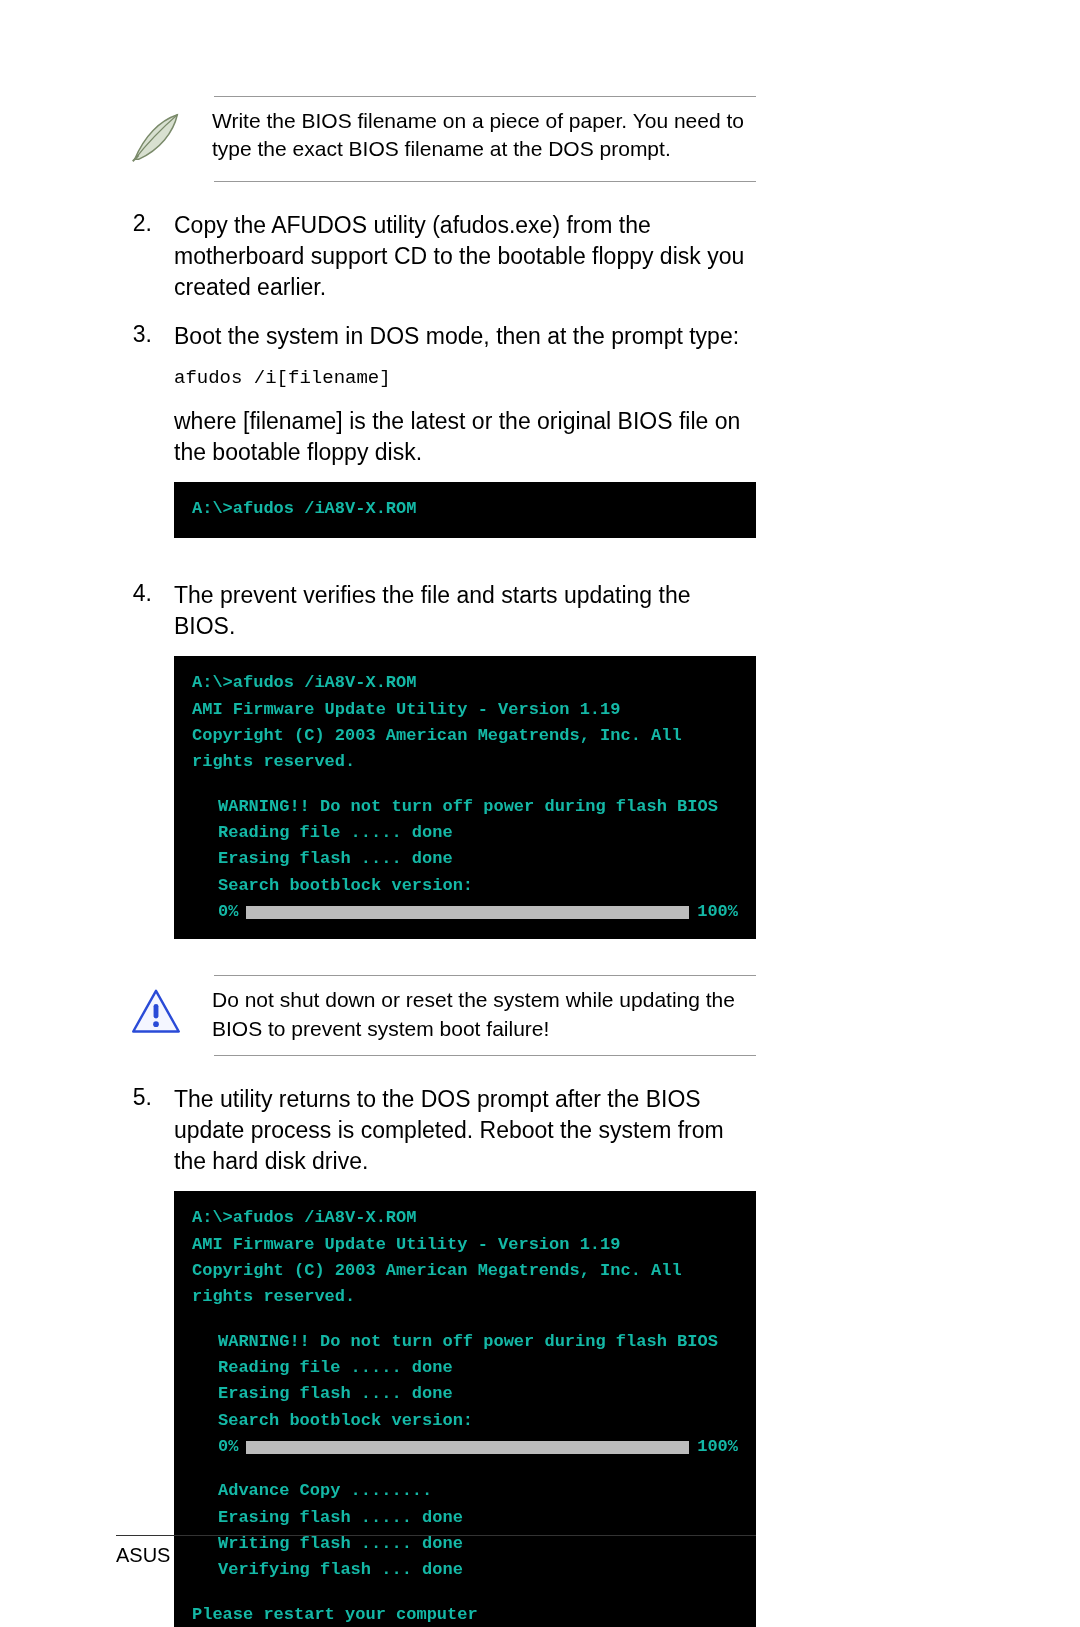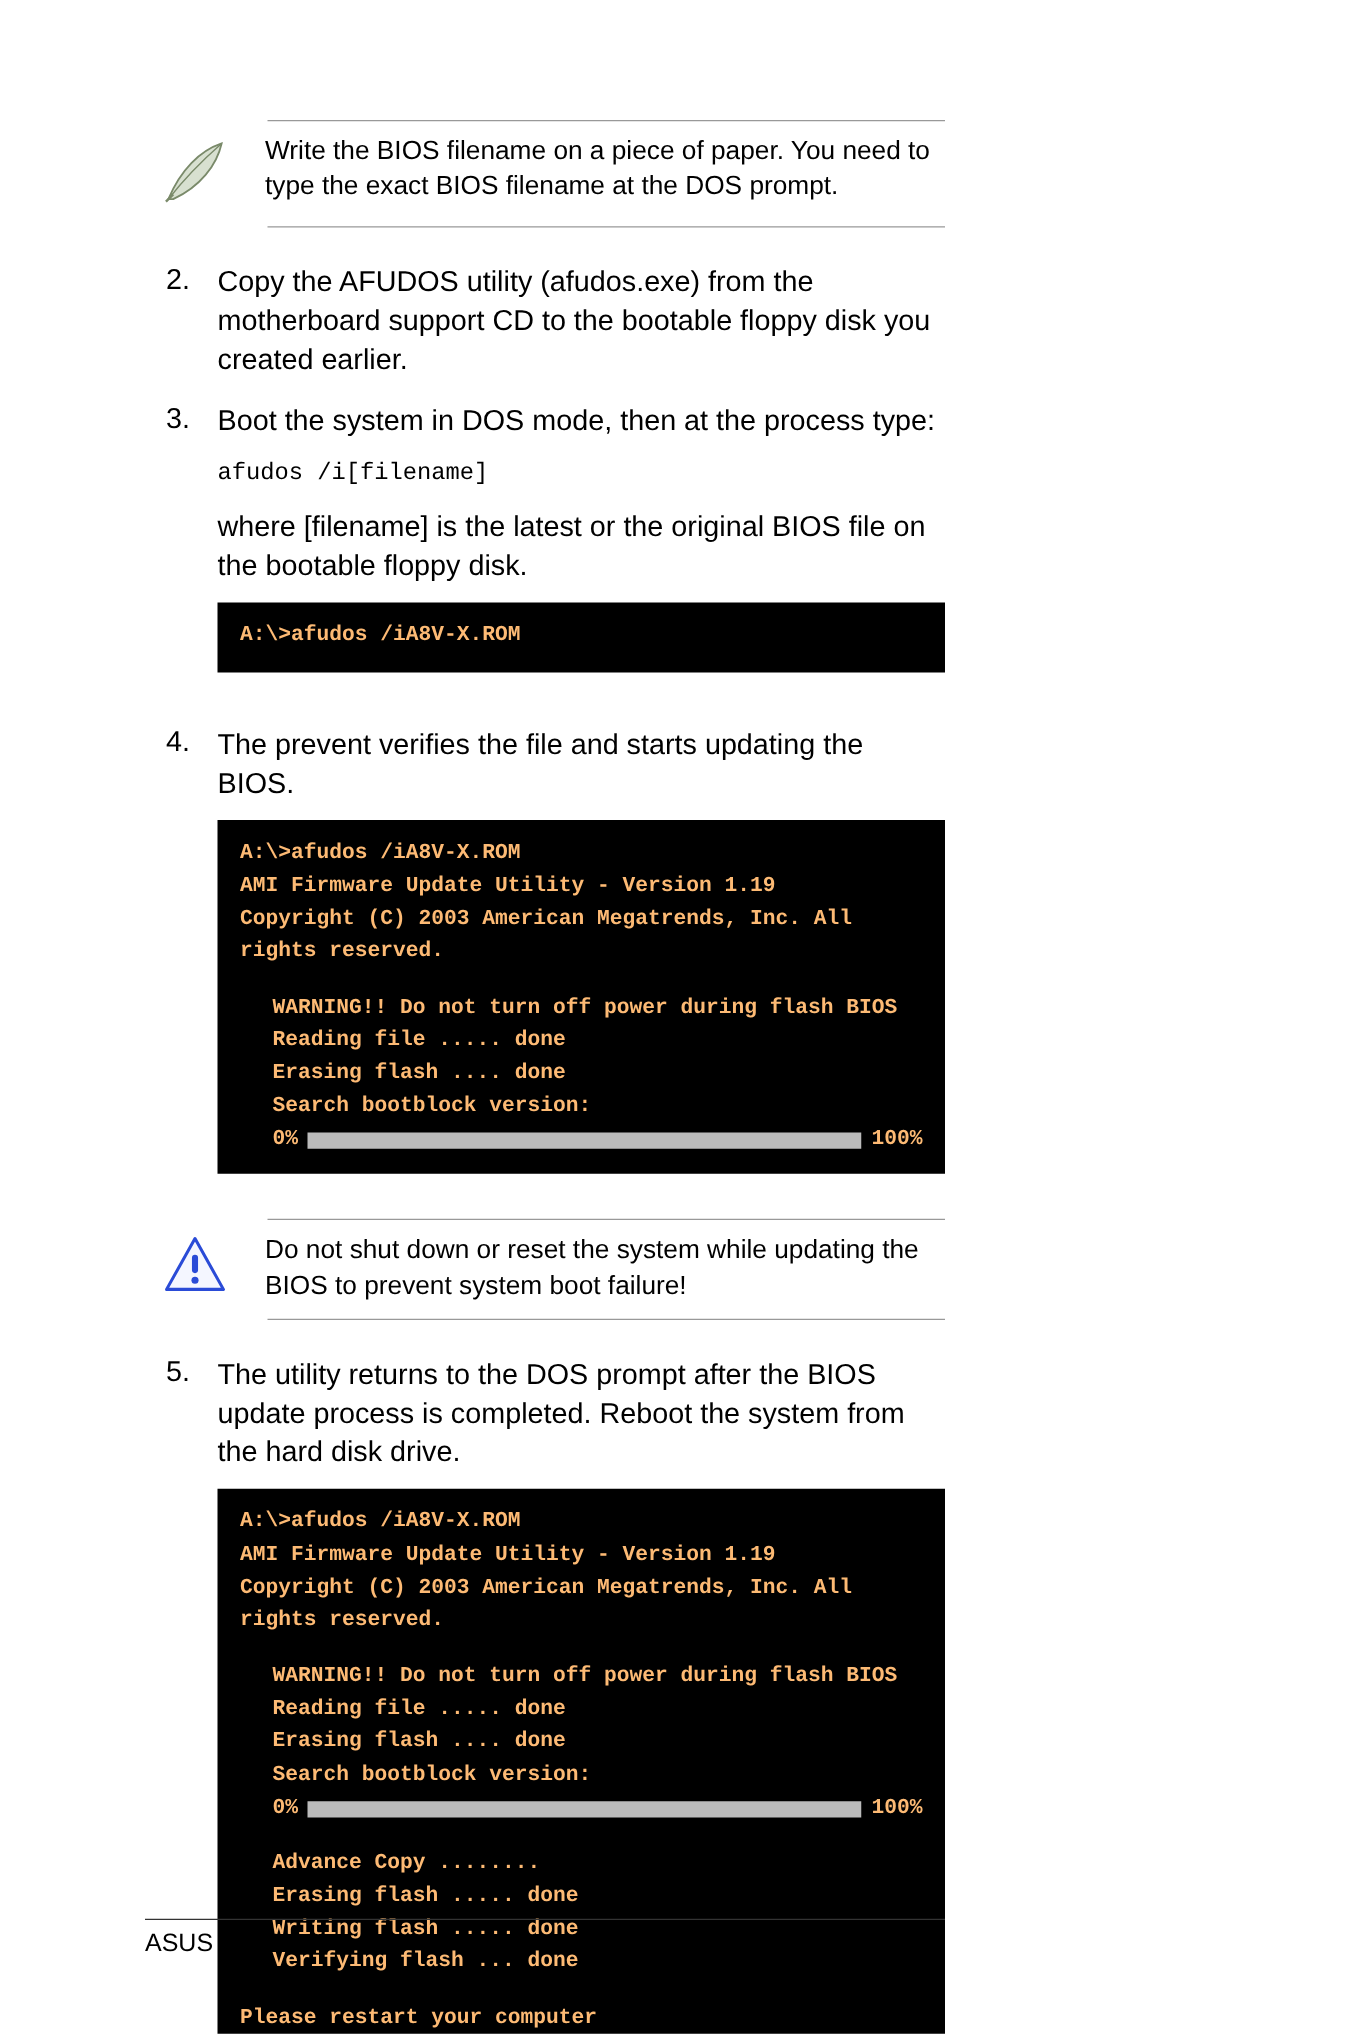--- a/index.html
+++ b/index.html
@@ -6,21 +6,21 @@
   html, body { width: 1080px; height: 1627px; background: #fff; font-family: Arial, Helvetica, sans-serif; color: #000; }
   .page { padding: 96px 120px 60px 124px; width: 876px; height: 1627px; position: relative; }
   .callout { border-top: 1px solid #999; border-bottom: 1px solid #999; display: flex; align-items: flex-start; gap: 24px; padding: 10px 0 12px 0; margin-left: 90px; margin-bottom: 28px; }
   .callout-icon { width: 64px; flex: 0 0 64px; display:flex; align-items:center; justify-content:center; margin-left:-90px; }
   .callout-text { font-size: 21px; line-height: 1.35; }
   .ol-item { display: flex; gap: 22px; margin-bottom: 18px; }
   .ol-num { width: 28px; flex: 0 0 28px; font-size: 23px; text-align: right; }
   .ol-body { flex: 1; font-size: 23px; line-height: 1.35; }
   .para { margin-bottom: 14px; }
   .mono { font-family: "Courier New", monospace; font-size: 19px; font-weight: normal; }
-  .terminal { background: #000; color: #fdba74; font-family: "Courier New", monospace; font-size: 17px; font-weight: bold; padding: 14px 18px 14px 18px; margin: 12px 0 24px 0; line-height: 1.55; }
+  .terminal { background: #000; color: #14b8a6; font-family: "Courier New", monospace; font-size: 17px; font-weight: bold; padding: 14px 18px 14px 18px; margin: 12px 0 24px 0; line-height: 1.55; }
   .terminal .indent { padding-left: 26px; }
   .terminal .spacer { height: 18px; }
   .progress-row { display:flex; align-items:center; gap:8px; padding-left:26px;}
   .progress-bar { flex:1; height:13px; background:#bbb; }
   .footer { position:absolute; left:116px; right:120px; bottom:60px; border-top:1px solid #333; padding-top:8px; display:flex; justify-content:space-between; font-size:20px; }
 </style>
 </head>
 <body>
 
 <div class="page">
@@ -37,21 +37,21 @@
   </div>
 
   <div class="ol-item">
     <div class="ol-num">2.</div>
     <div class="ol-body">Copy the AFUDOS utility (afudos.exe) from the motherboard support CD to the bootable floppy disk you created earlier.</div>
   </div>
 
   <div class="ol-item">
     <div class="ol-num">3.</div>
     <div class="ol-body">
-      <div class="para">Boot the system in DOS mode, then at the process type:</div>
+      <div class="para">Boot the system in DOS mode, then at the prompt type:</div>
       <div class="para mono">afudos /i[filename]</div>
       <div class="para">where [filename] is the latest or the original BIOS file on the bootable floppy disk.</div>
       <div class="terminal" style="padding-bottom:16px;">
         <div>A:\&gt;afudos /iA8V-X.ROM</div>
       </div>
     </div>
   </div>
 
   <div class="ol-item">
     <div class="ol-num">4.</div>

